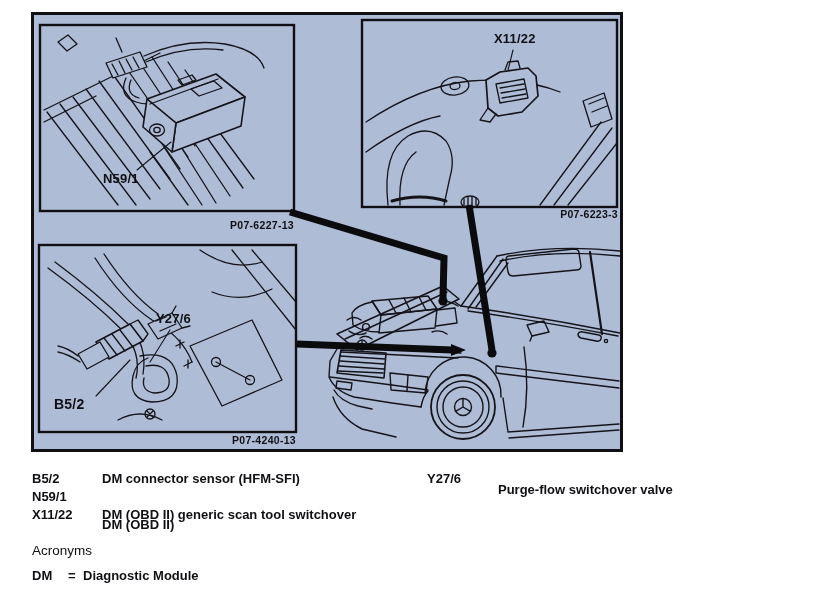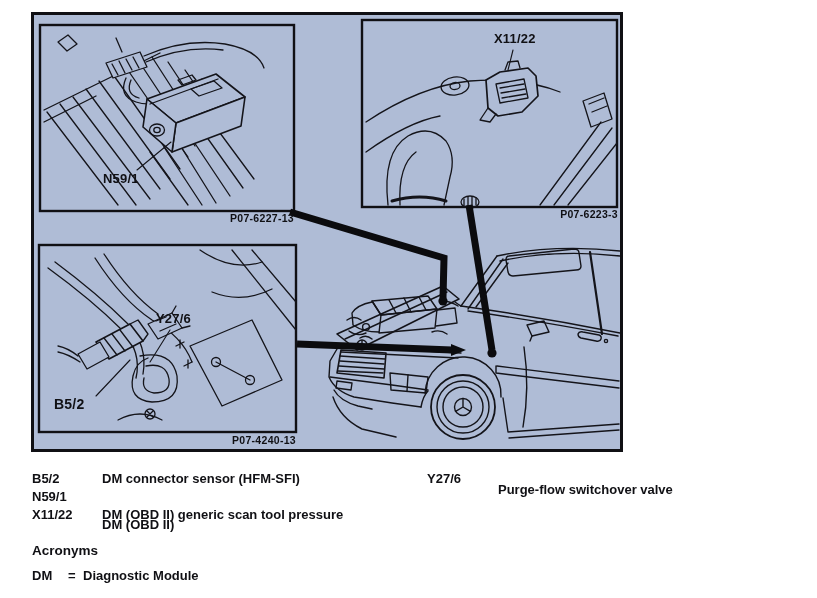--- a/index.html
+++ b/index.html
@@ -36,21 +36,21 @@
   }
   .lg{
     position:absolute;
     font-size:13px;
     font-weight:bold;
     white-space:nowrap;
   }
   .acro-head{
     position:absolute;
     font-size:13.5px;
-    font-weight:bold;
+    font-weight:normal;
     white-space:nowrap;
   }
 </style>
 </head>
 <body>
 
 <div class="page">
 
   <div class="figure">
 
@@ -192,37 +192,37 @@
         <path d="M297,344 L452,350"></path>
       </g>
       <g fill="#0b0b0e" stroke="none">
         <circle cx="443" cy="301" r="4.6"></circle>
         <circle cx="492" cy="353" r="4.6"></circle>
         <path d="M451,344 L466,350 L451,356 Z"></path>
       </g>
     </svg>
 
     <div class="comp-label" style="left:69px;top:156px">N59/1</div>
-    <div class="part-number" style="right:326px;top:197px">P07-6227-13</div>
+    <div class="part-number" style="right:326px;top:204px">P07-6227-13</div>
 
     <div class="comp-label" style="left:460px;top:16px">X11/22</div>
     <div class="part-number" style="right:2px;top:193px">P07-6223-3</div>
 
     <div class="comp-label" style="left:122px;top:296px">Y27/6</div>
     <div class="comp-label" style="left:20px;top:381px;font-size:14px">B5/2</div>
     <div class="part-number" style="right:324px;top:419px">P07-4240-13</div>
   </div>
 
   <div>
     <div class="lg" style="left:32px;top:471px">B5/2</div>
     <div class="lg" style="left:102px;top:471px">DM connector sensor (HFM-SFI)</div>
     <div class="lg" style="left:32px;top:489px">N59/1</div>
     <div class="lg" style="left:102px;top:517px">DM (OBD II)</div>
     <div class="lg" style="left:32px;top:507px">X11/22</div>
-    <div class="lg" style="left:102px;top:507px">DM (OBD II) generic scan tool pressure</div>
+    <div class="lg" style="left:102px;top:507px">DM (OBD II) generic scan tool switchover</div>
     <div class="lg" style="left:427px;top:471px">Y27/6</div>
     <div class="lg" style="left:498px;top:482px">Purge-flow switchover valve</div>
   </div>
 
   <div>
     <div class="acro-head" style="left:32px;top:543px">Acronyms</div>
     <div class="lg" style="left:32px;top:568px">DM</div>
     <div class="lg" style="left:68px;top:568px;font-weight:bold">=</div>
     <div class="lg" style="left:83px;top:568px;font-weight:700">Diagnostic Module</div>
   </div>

